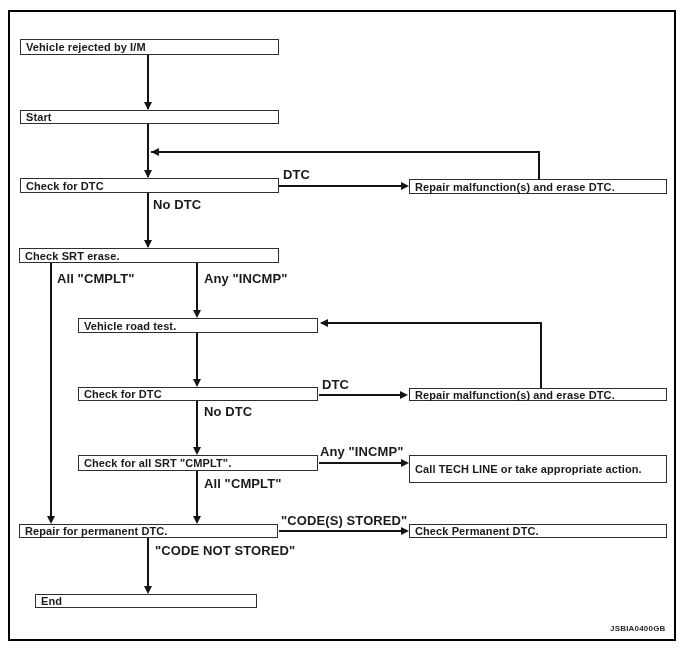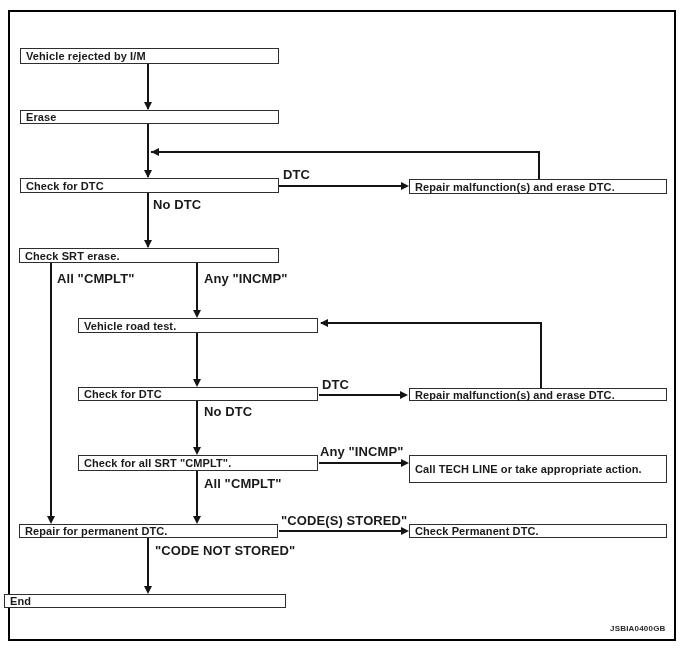--- a/index.html
+++ b/index.html
@@ -61,33 +61,33 @@
     letter-spacing:0.2px;
     z-index:3;
   }
 </style>
 </head>
 <body>
 
 <div class="canvas">
   <div class="frame" id="frame" style="left: 8px; top: 10px; width: 668px; height: 631px;"></div>
   <div id="diagram">
-      <div class="node" style="left: 20px; top: 48px; width: 259px; height: 16px;">Vehicle rejected by I/M</div>
-      <div class="node" style="left: 20px; top: 110px; width: 259px; height: 14px;">Erase</div>
+      <div class="node" style="left: 20px; top: 39px; width: 259px; height: 16px;">Vehicle rejected by I/M</div>
+      <div class="node" style="left: 20px; top: 110px; width: 259px; height: 14px;">Start</div>
       <div class="node" style="left: 20px; top: 178px; width: 259px; height: 15px;">Check for DTC</div>
       <div class="node" style="left: 409px; top: 179px; width: 258px; height: 15px;">Repair malfunction(s) and erase DTC.</div>
       <div class="node" style="left: 19px; top: 248px; width: 260px; height: 15px;">Check SRT erase.</div>
       <div class="node" style="left: 78px; top: 318px; width: 240px; height: 15px;">Vehicle road test.</div>
       <div class="node" style="left: 78px; top: 387px; width: 240px; height: 14px;">Check for DTC</div>
       <div class="node" style="left: 409px; top: 388px; width: 258px; height: 13px;">Repair malfunction(s) and erase DTC.</div>
       <div class="node" style="left: 78px; top: 455px; width: 240px; height: 16px;">Check for all SRT "CMPLT".</div>
       <div class="node" style="left: 409px; top: 455px; width: 258px; height: 28px;">Call TECH LINE or take appropriate action.</div>
       <div class="node" style="left: 19px; top: 524px; width: 259px; height: 14px;">Repair for permanent DTC.</div>
       <div class="node" style="left: 409px; top: 524px; width: 258px; height: 14px;">Check Permanent DTC.</div>
-      <div class="node" style="left: 4px; top: 594px; width: 282px; height: 14px;">End</div>
+      <div class="node" style="left: 35px; top: 594px; width: 222px; height: 14px;">End</div>
       <div class="line" style="left: 147.25px; top: 55px; width: 1.5px; height: 54px;"></div>
       <div class="line" style="left: 147.25px; top: 124px; width: 1.5px; height: 53px;"></div>
       <div class="line" style="left: 147.25px; top: 193px; width: 1.5px; height: 54px;"></div>
       <div class="line" style="left: 151px; top: 151.25px; width: 389px; height: 1.5px;"></div>
       <div class="line" style="left: 538.25px; top: 152px; width: 1.5px; height: 28px;"></div>
       <div class="line" style="left: 279px; top: 185.25px; width: 126px; height: 1.5px;"></div>
       <div class="line" style="left: 50.25px; top: 263px; width: 1.5px; height: 258px;"></div>
       <div class="line" style="left: 196.25px; top: 263px; width: 1.5px; height: 53px;"></div>
       <div class="line" style="left: 196.25px; top: 333px; width: 1.5px; height: 52px;"></div>
       <div class="line" style="left: 196.25px; top: 401px; width: 1.5px; height: 52px;"></div>

